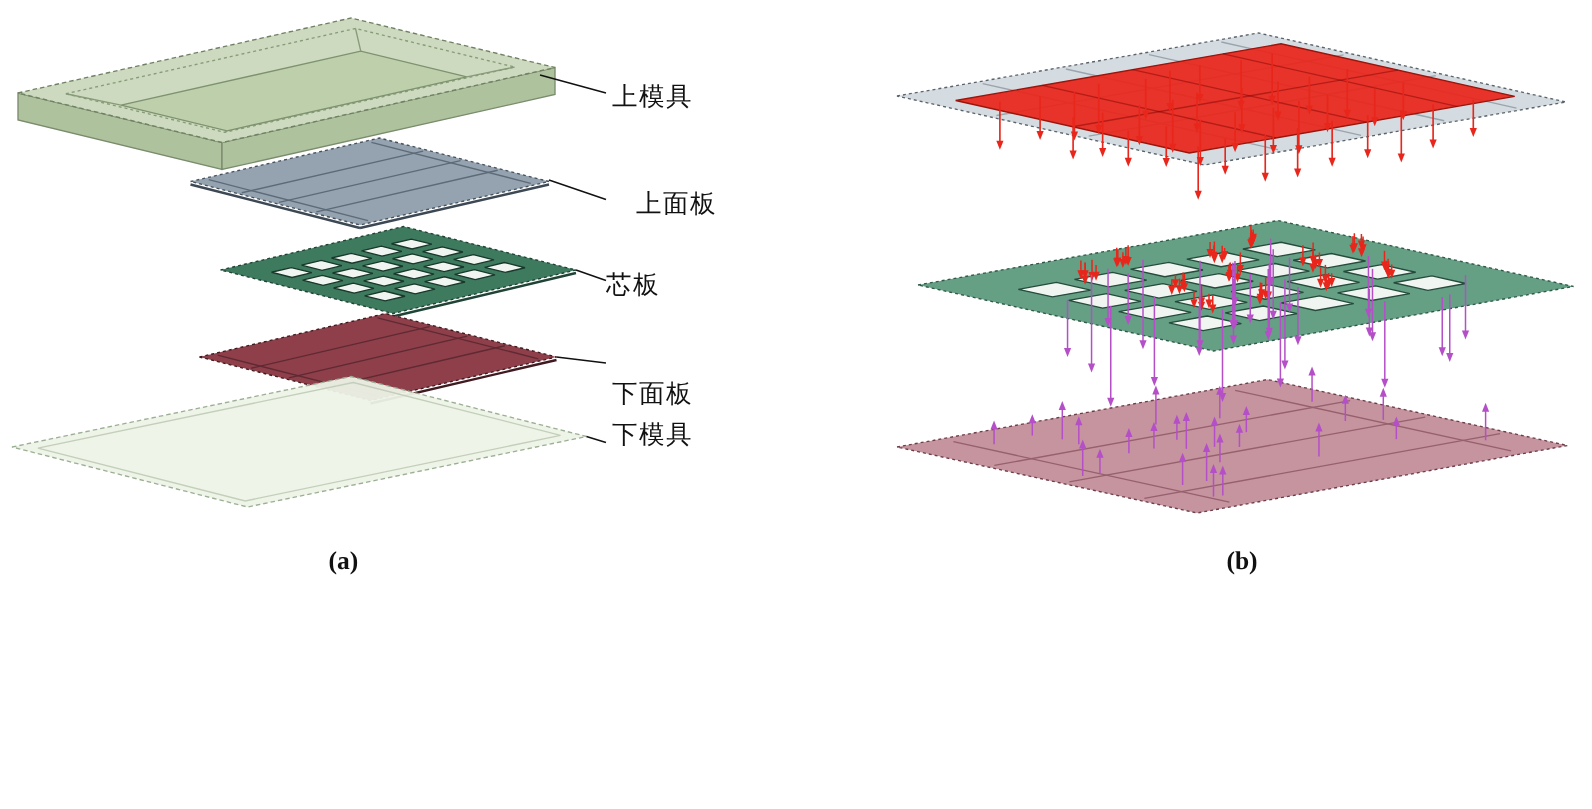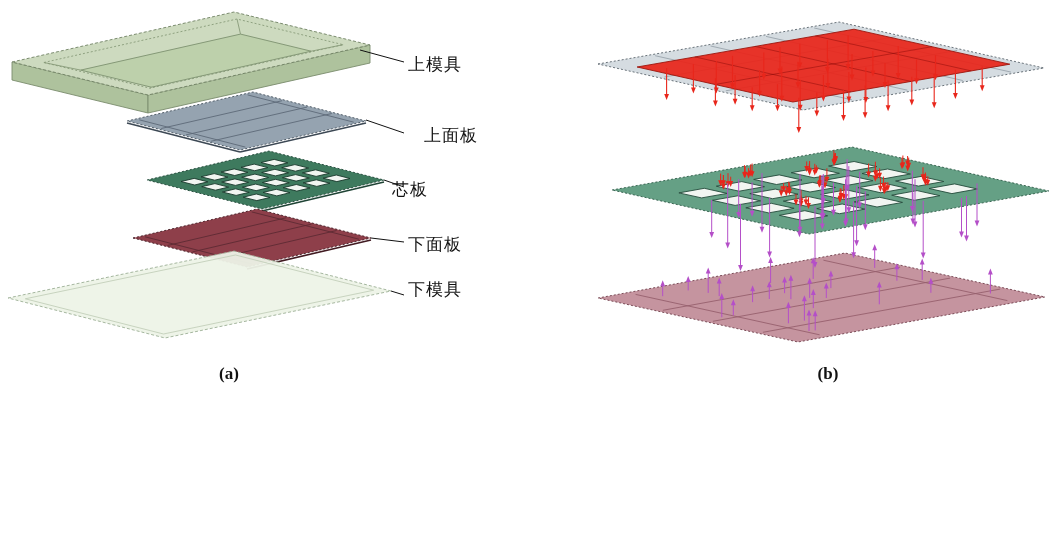--- a/index.html
+++ b/index.html
@@ -451,20 +451,20 @@
             <polygon points="933.1,74.2 937.9,74.2 935.5,80.2" fill="#e8261b"></polygon>
             <line x1="982.2" y1="66.5" x2="982.2" y2="87.3" stroke="#e8261b" stroke-width="1.1"></line>
             <polygon points="979.8,85.3 984.6,85.3 982.2,91.3" fill="#e8261b"></polygon>
           </g>
         </g>
       </g>
     </svg>
 
   <div class="part-label" style="left:408px; top:53px">上模具</div>
   <div class="part-label" style="left:424px; top:124px">上面板</div>
-  <div class="part-label" style="left:392px; top:178px">芯板</div>
-  <div class="part-label" style="left:408px; top:233px">下面板</div>
+  <div class="part-label" style="left:404px; top:178px">芯板</div>
+  <div class="part-label" style="left:408px; top:251px">下面板</div>
   <div class="part-label" style="left:408px; top:278px">下模具</div>
 
   <div class="subtag" style="left:199px; top:364px">(a)</div>
   <div class="subtag" style="left:798px; top:364px">(b)</div>
 
 </div>
 
 </body></html>

